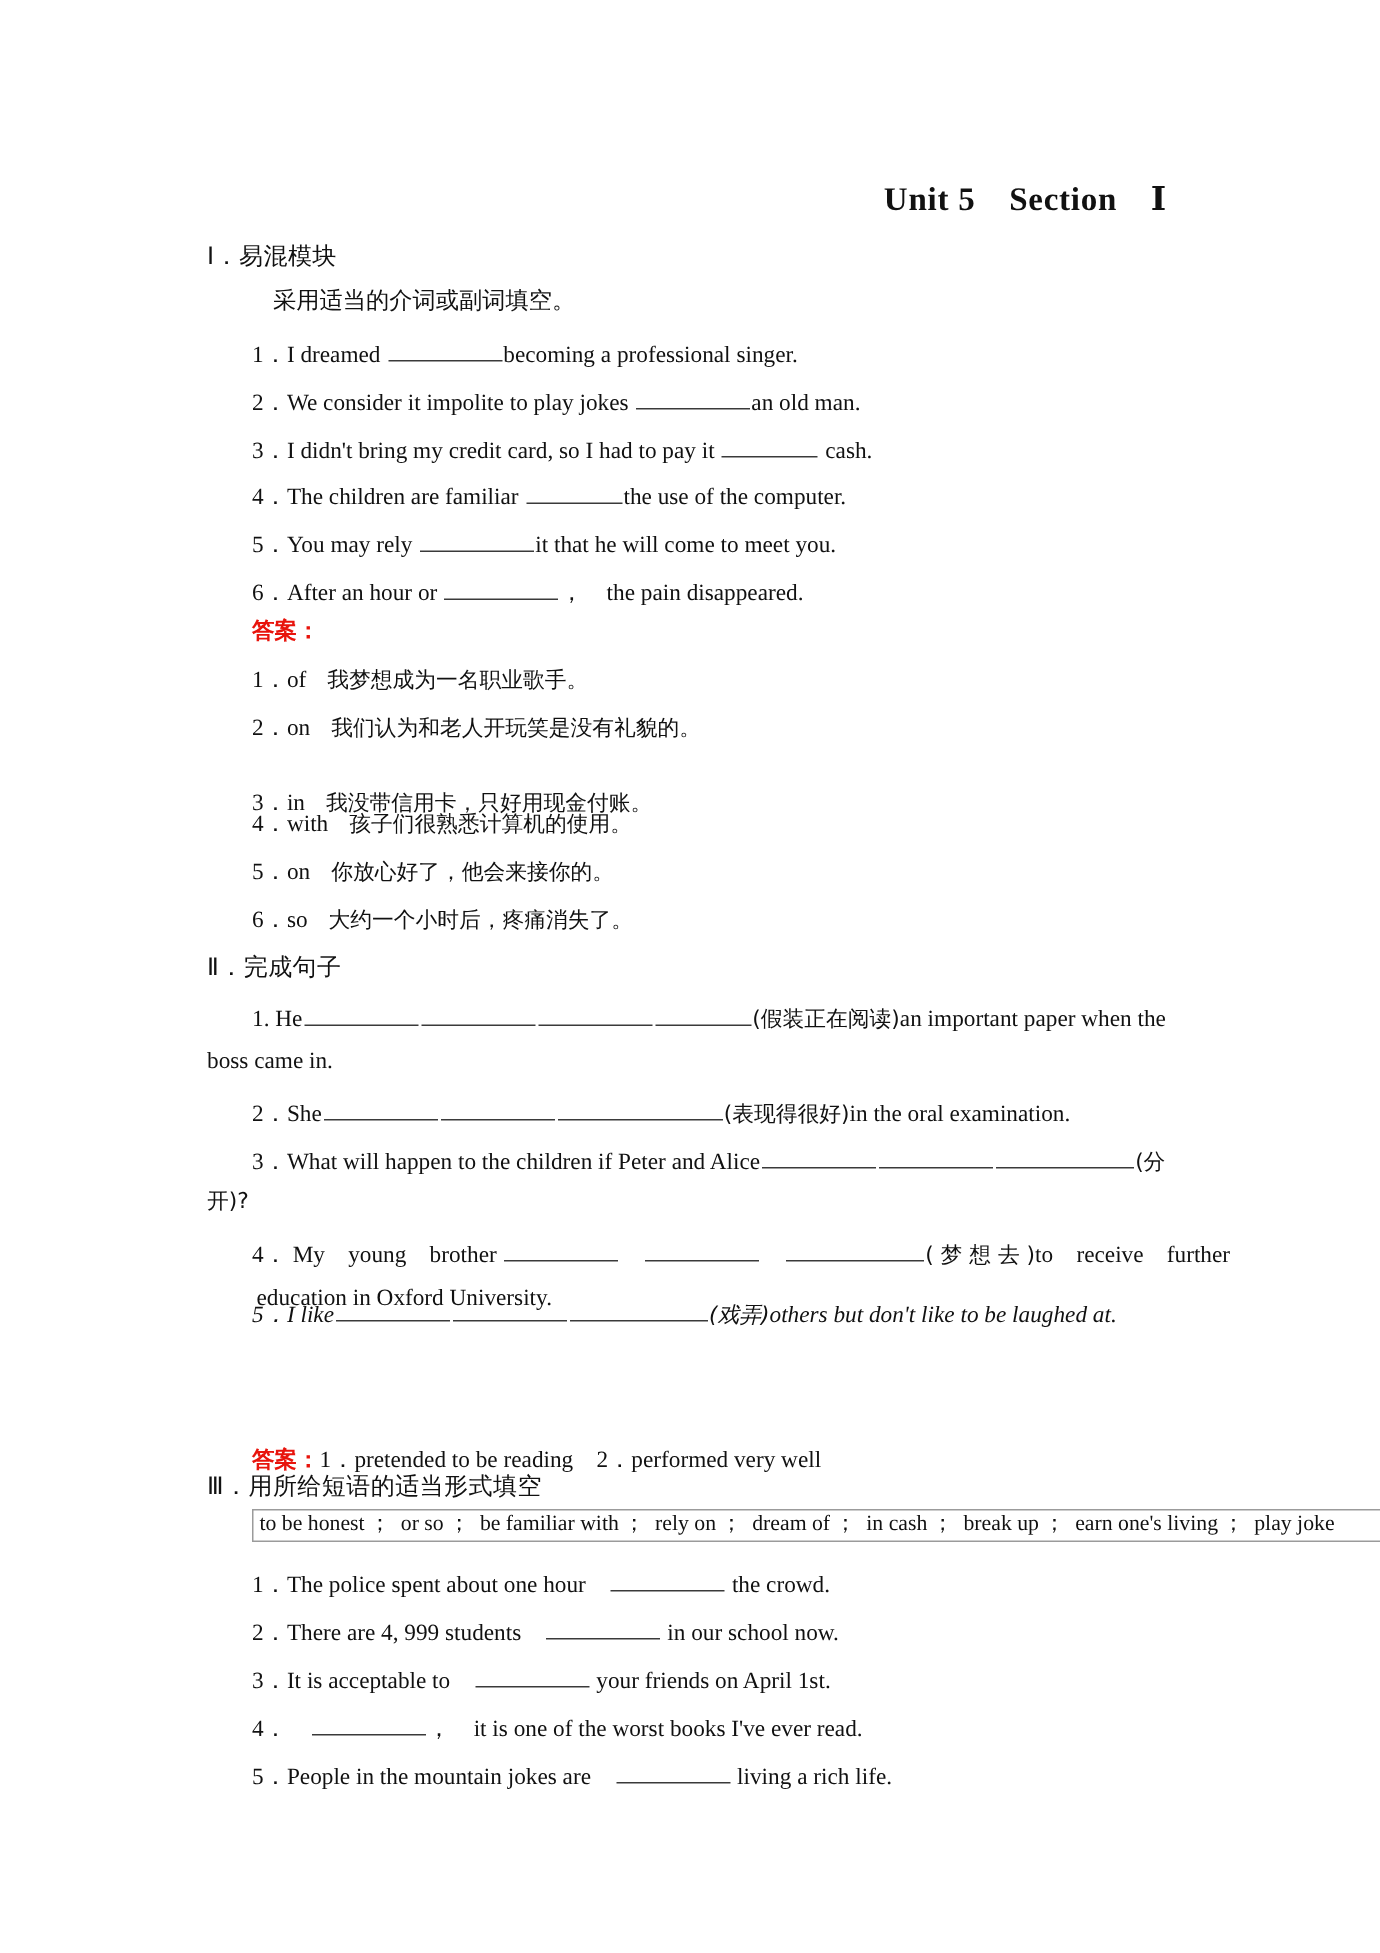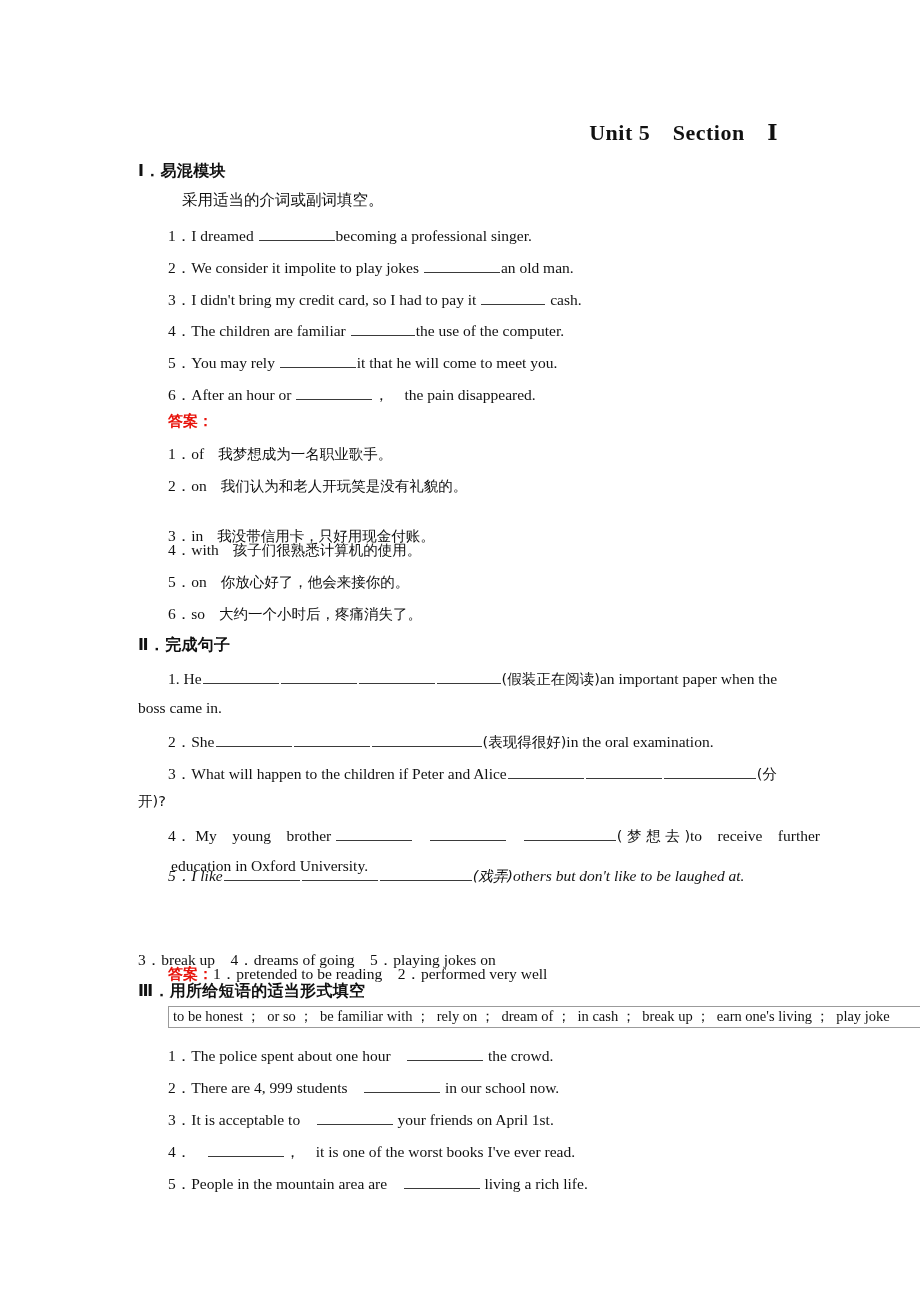--- a/index.html
+++ b/index.html
@@ -45,21 +45,21 @@
     left: 138px;
     font-size: 15.5px;
     line-height: 1.0;
     white-space: pre;
   }
   .indent {
     left: 168px;
   }
   .sec-head {
     font-size: 16px;
-    font-weight: bold;
+    font-weight: normal;
     font-family: "DejaVu Sans", "Liberation Sans", sans-serif;
     letter-spacing: 0.3px;
   }
   .sub-head {
     font-size: 15.5px;
     font-family: "DejaVu Sans", "Liberation Sans", sans-serif;
     margin-left: 44px;
   }
   .ans-label {
     color: #e8140c;
@@ -155,31 +155,30 @@
   <div class="line indent mix" style="top:764px;"><span class="num">3．</span><span>What will happen to the children if Peter and Alice</span><span class="blank b-lg"></span><span class="blank b-lg"></span><span class="blank b-xl"></span><span class="zh">(分</span></div>
   <div class="line zh" style="top:794px;">开)?</div>
 
   <div class="line indent mix" style="top:826px;"><span class="num">4．</span><span>&nbsp;</span><span>My　young　brother</span><span>&nbsp;</span><span class="blank b-lg"></span><span style="padding:0 6px;"> </span><span class="blank b-lg"></span><span style="padding:0 6px;"> </span><span class="blank b-xl"></span><span class="zh">( 梦 想 去 )</span><span>to　receive　further</span></div>
   <div class="line mix" style="top:858px;margin-left:33px;">education in Oxford University.</div>
 
   <div class="line indent mix" style="top:866px;font-style:italic;"><span class="num">5．</span><span>I like</span><span class="blank b-lg"></span><span class="blank b-lg"></span><span class="blank b-xl"></span><span class="zh">(戏弄)</span><span>others but don't like to be laughed at.</span></div>
 
   <div class="line indent" style="top:966px;"><span class="ans-label">答案：</span><span class="mix">1．pretended to be reading　2．performed very well</span></div>
 
-  <div class="line mix" style="top:952px;">3．break up　4．dreams of going　5．playing jokes on</div>
 
   <div class="line sec-head" style="top:983px;">Ⅲ．用所给短语的适当形式填空</div>
 
   <div class="phrase-box">
     <span>to be honest</span><span class="sep">；</span><span>&nbsp;</span><span>or so</span><span class="sep">；</span><span>&nbsp;</span><span>be familiar with</span><span class="sep">；</span><span>&nbsp;</span><span>rely on</span><span class="sep">；</span><span>&nbsp;</span><span>dream of</span><span class="sep">；</span><span>&nbsp;</span><span>in cash</span><span class="sep">；</span><span>&nbsp;</span><span>break up</span><span class="sep">；</span><span>&nbsp;</span><span>earn one's living</span><span class="sep">；</span><span>&nbsp;</span><span>play joke</span>
   </div>
 
   <div class="line indent mix" style="top:1046px;"><span class="num">1．</span><span>The police spent about one hour　</span><span class="blank b-lg"></span><span> the crowd.</span></div>
 
   <div class="line indent mix" style="top:1078px;"><span class="num">2．</span><span>There are 4, 999 students　</span><span class="blank b-lg"></span><span> in our school now.</span></div>
 
   <div class="line indent mix" style="top:1110px;"><span class="num">3．</span><span>It is acceptable to　</span><span class="blank b-lg"></span><span> your friends on April 1st.</span></div>
 
   <div class="line indent mix" style="top:1142px;"><span class="num">4．</span><span>　</span><span class="blank b-lg"></span><span>，　it is one of the worst books I've ever read.</span></div>
 
-  <div class="line indent mix" style="top:1174px;"><span class="num">5．</span><span>People in the mountain area are　</span><span class="blank b-lg"></span><span> living a rich life.</span></div>
+  <div class="line indent mix" style="top:1174px;"><span class="num">5．</span><span>People in the mountain jokes are　</span><span class="blank b-lg"></span><span> living a rich life.</span></div>
 
 </div>
 
 </body></html>

